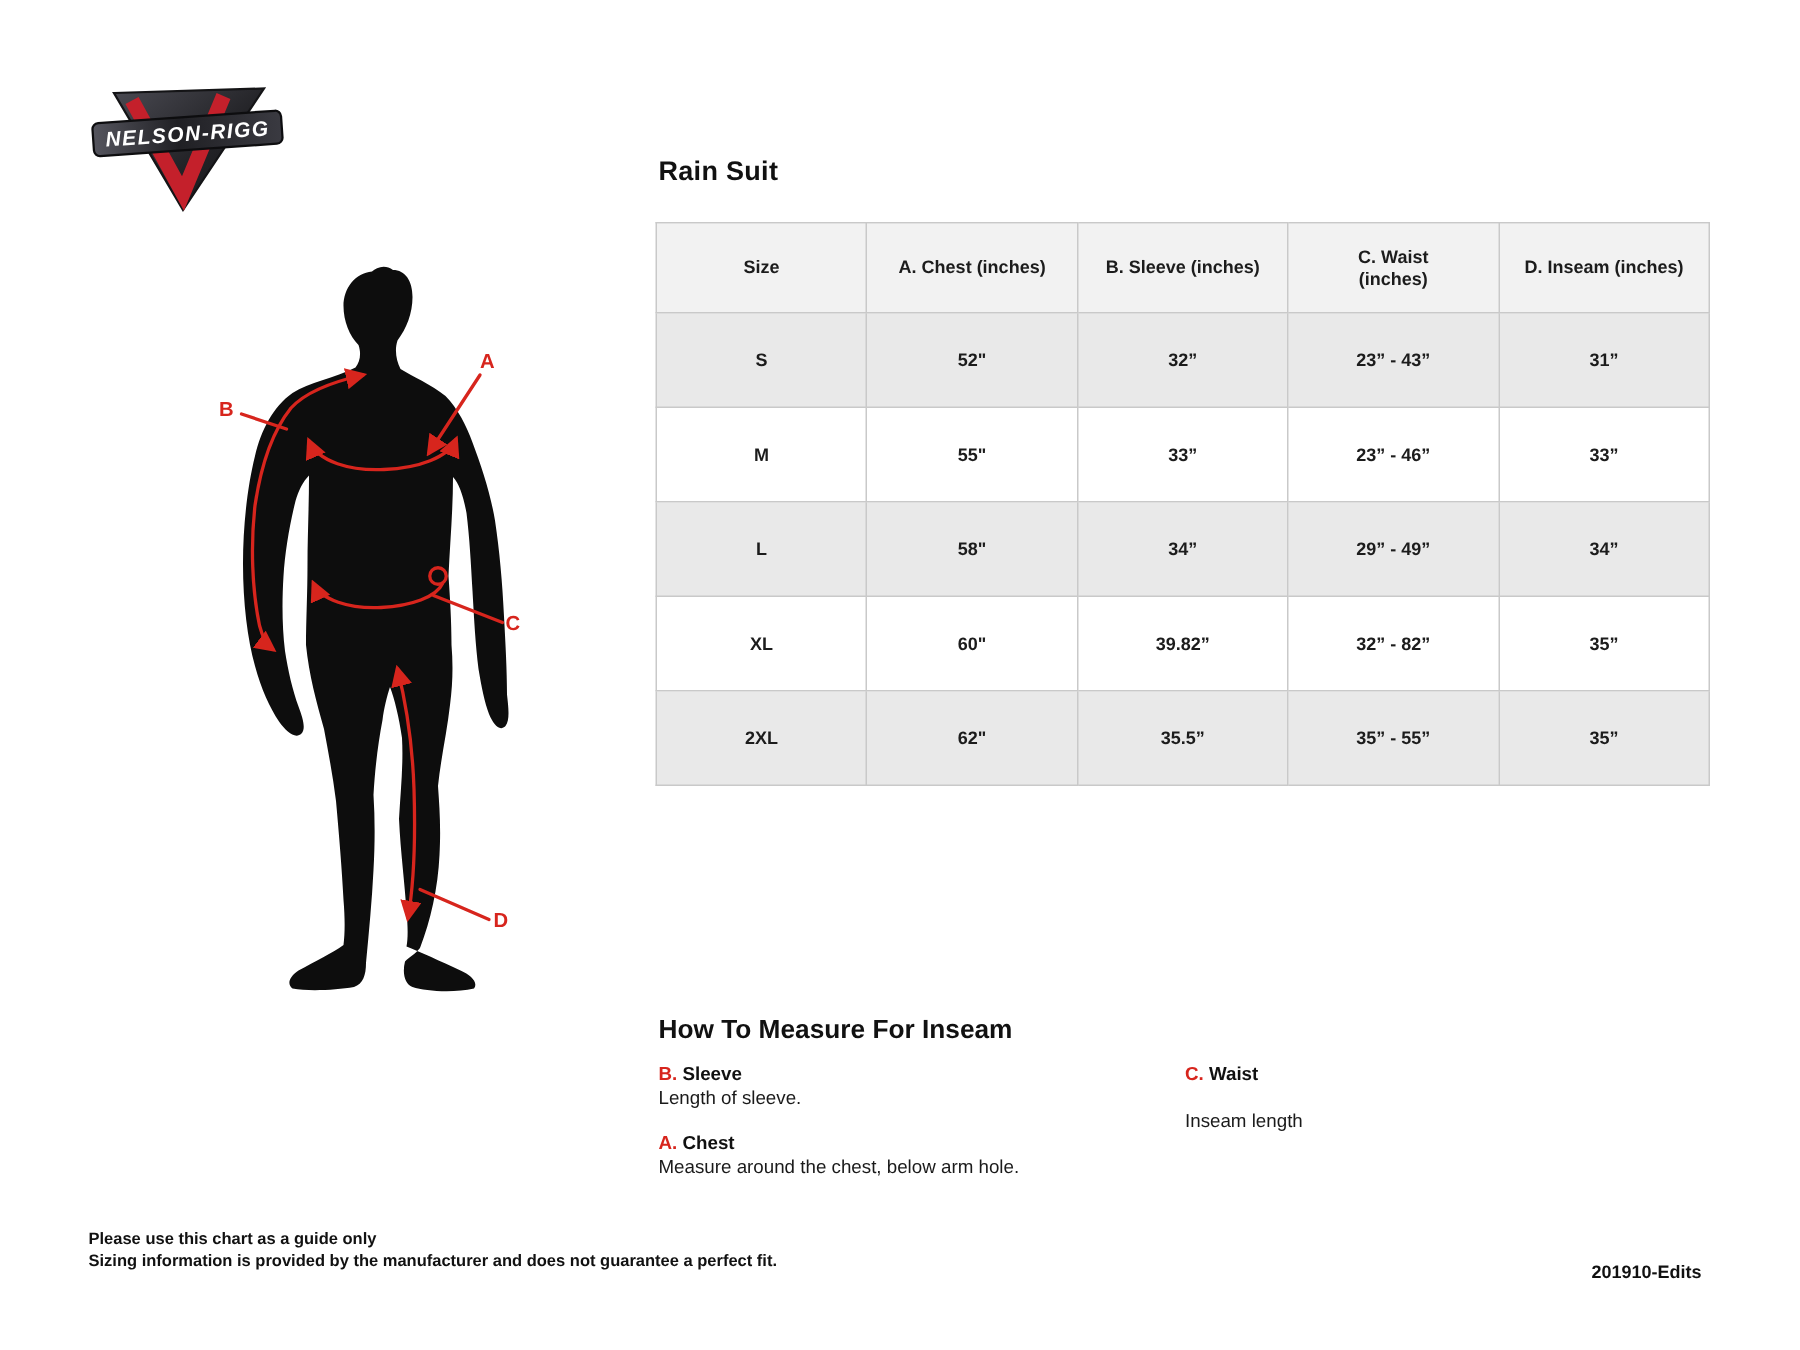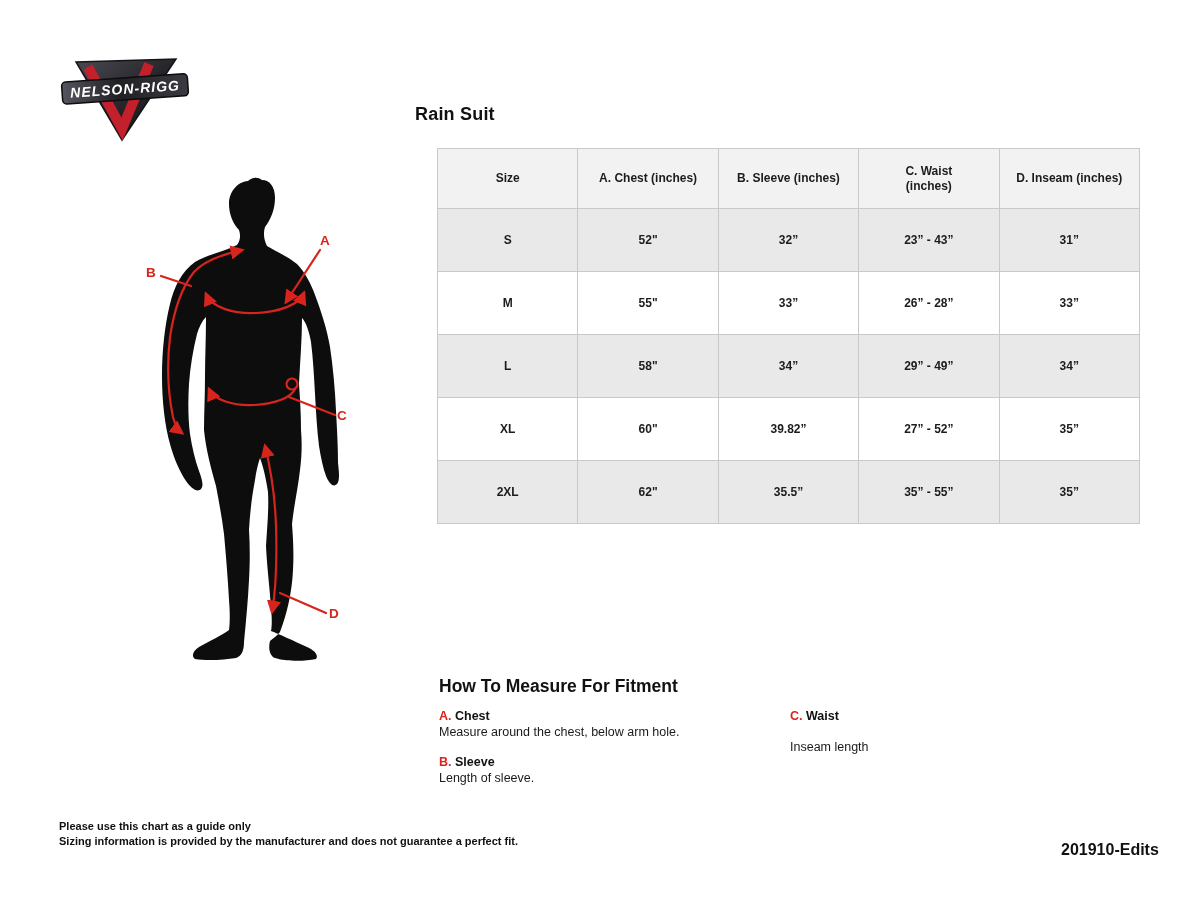--- a/index.html
+++ b/index.html
@@ -6,21 +6,21 @@
   .page{
     position:relative;width:1200px;height:900px;background:#ffffff;overflow:hidden;
     font-family:"Liberation Sans", sans-serif;color:#1c1c1c;
   }
   
   .logo{position:absolute;left:58px;top:50px;width:132px;height:92px;}
   
   .figure{position:absolute;left:140px;top:153px;width:220px;height:512px;}
   
   .page-title{
-    position:absolute;left:415px;top:104px;margin:0;
+    position:absolute;left:439px;top:104px;margin:0;
     font-size:18px;font-weight:700;color:#111;letter-spacing:0.2px;
   }
   
   .size-table{
     position:absolute;left:437px;top:148px;width:703px;
     border-collapse:collapse;table-layout:fixed;
     border:1px solid #b3b3b3;
   }
   .size-table th,.size-table td{
     border:1px solid #c9c9c9;text-align:center;vertical-align:middle;
@@ -40,21 +40,21 @@
   .mi-label{font-size:12.5px;font-weight:700;line-height:15px;color:#111;}
   .mi-key{color:#d7251d;}
   .mi-desc{font-size:12.5px;font-weight:400;line-height:16px;color:#1a1a1a;}
   
   .disclaimer{
     position:absolute;left:59px;top:819px;
     font-size:11px;font-weight:700;line-height:15px;color:#111;
   }
   .doc-code{
     position:absolute;left:1061px;top:841px;
-    font-size:16px;font-weight:700;color:#111;
+    font-size:12px;font-weight:700;color:#111;
   }
   
   .fig-label{font-family:"Liberation Sans", sans-serif;font-weight:700;font-size:13.5px;fill:#d7251d;}
   .logo-text{font-family:"Liberation Sans", sans-serif;}
 </style>
 </head>
 <body>
 
 <div class="page">
 
@@ -149,58 +149,58 @@
         <td>S</td>
         <td>52"</td>
         <td>32”</td>
         <td>23” - 43”</td>
         <td>31”</td>
       </tr>
       <tr>
         <td>M</td>
         <td>55"</td>
         <td>33”</td>
-        <td>26” - 28”</td>
+        <td>23” - 46”</td>
         <td>33”</td>
       </tr>
       <tr>
         <td>L</td>
         <td>58"</td>
         <td>34”</td>
         <td>29” - 49”</td>
         <td>34”</td>
       </tr>
       <tr>
         <td>XL</td>
         <td>60"</td>
         <td>39.82”</td>
-        <td>27” - 52”</td>
+        <td>32” - 82”</td>
         <td>35”</td>
       </tr>
       <tr>
         <td>2XL</td>
         <td>62"</td>
         <td>35.5”</td>
         <td>35” - 55”</td>
         <td>35”</td>
       </tr>
     </tbody>
   </table>
 
   <div class="howto">
-    <h2>How To Measure For Fitment</h2>
+    <h2>How To Measure For Inseam</h2>
     <div class="howto-cols">
       <div class="howto-col-left">
         <div class="measure-item">
+          <div class="mi-label"><span class="mi-key">B.</span> <span>Sleeve</span></div>
+          <div class="mi-desc">Length of sleeve.</div>
+        </div>
+        <div class="measure-item">
           <div class="mi-label"><span class="mi-key">A.</span> <span>Chest</span></div>
           <div class="mi-desc">Measure around the chest, below arm hole.</div>
-        </div>
-        <div class="measure-item">
-          <div class="mi-label"><span class="mi-key">B.</span> <span>Sleeve</span></div>
-          <div class="mi-desc">Length of sleeve.</div>
         </div>
       </div>
       <div class="howto-col-right">
         <div class="measure-item">
           <div class="mi-label"><span class="mi-key">C.</span> <span>Waist</span></div>
         </div>
         <div class="measure-item">
           <div class="mi-desc">Inseam length</div>
         </div>
       </div>

